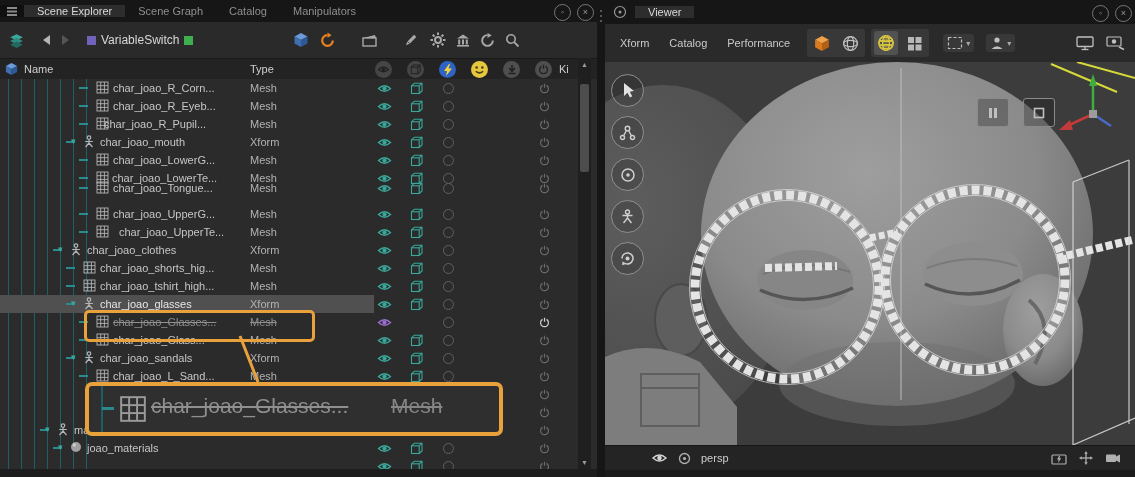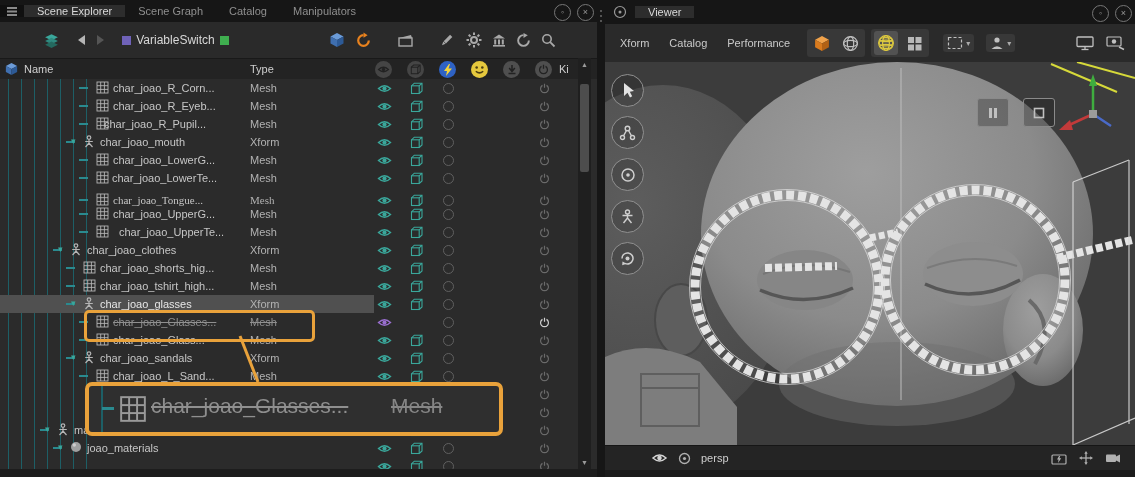--- a/index.html
+++ b/index.html
@@ -10,21 +10,21 @@
   .tabbar{height:22px;background:#161616;display:flex;align-items:center;color:#8f8f8f;}
   .tab{padding:0 13px;display:flex;align-items:center;white-space:nowrap;}
   .tab.active{background:#2d2d2d;color:#d9d9d9;}
   .spacer{flex:1;}
   .winbtn{width:15px;height:15px;border:1px solid #777;border-radius:50%;margin:3px 3px 0 3px;
           display:flex;align-items:center;justify-content:center;color:#9a9a9a;font-size:9px;line-height:1;}
   .ibtn{display:flex;align-items:center;justify-content:center;}
   
   #left-panel{position:absolute;left:0;top:0;width:597px;height:477px;background:#2b2b2b;}
   .tab-first{width:24px;display:flex;align-items:center;justify-content:center;background:#101010;}
-  .ltoolbar{height:36px;background:#2a2a2a;border-bottom:1px solid #191919;display:flex;align-items:center;padding:0 6px;justify-content:center;}
+  .ltoolbar{height:36px;background:#2a2a2a;border-bottom:1px solid #191919;display:flex;align-items:center;padding:0 6px;}
   .vs{display:flex;align-items:center;gap:5px;color:#d8d8d8;font-size:12px;margin-left:16px;}
   .sq{width:9px;height:9px;display:inline-block;}
   .theader{position:relative;height:21px;background:#232323;border-bottom:1px solid #141414;color:#cfcfcf;}
   .theader .htxt{position:absolute;top:4px;white-space:nowrap;}
   .hcirc{position:absolute;top:2px;width:17px;height:17px;border-radius:50%;display:flex;align-items:center;justify-content:center;}
   .tree{position:absolute;left:0;top:79px;width:597px;height:390px;background:#2b2b2b;overflow:hidden;}
   .guide{position:absolute;top:0;bottom:0;width:1px;background:#1d5f66;}
   .tree-row{position:absolute;left:0;height:18px;width:578px;}
   .tree-row .selbg{position:absolute;left:0;top:0;height:18px;width:374px;background:#505050;}
   .tree-row .stub{position:absolute;top:8px;height:2px;width:9px;background:#2a8a8f;}
@@ -486,21 +486,21 @@
             </span>
             <span class="cell" style="left:535px">
               <svg width="11" height="11" view="" box="0 0 12 12" viewBox="0 0 12 12">
                 <g fill="none" stroke="#6a6a6a" stroke-width="1.3">
                   <path d="M3.8 2.6 A4.3 4.3 0 1 0 8.2 2.6"></path>
                   <line x1="6" y1="0.8" x2="6" y2="5.2"></line>
                 </g>
               </svg>
             </span>
           </div>
-          <div class="tree-row" style="top: 112px; font-family: Liberation Serif, serif;">
+          <div class="tree-row" style="top: 100px;">
             <span class="stub" style="left:79px"></span>
             <span class="nicon" style="left:96px"><svg width="13" height="13" viewBox="0 0 13 13">
                 <g fill="none" stroke="#b5b5b5" stroke-width="0.9">
                   <rect x="1" y="1" width="11" height="11"></rect>
                   <line x1="1" y1="4.7" x2="12" y2="4.7"></line>
                   <line x1="1" y1="8.4" x2="12" y2="8.4"></line>
                   <line x1="4.7" y1="1" x2="4.7" y2="12"></line>
                   <line x1="8.4" y1="1" x2="8.4" y2="12"></line>
                 </g>
               </svg></span>

